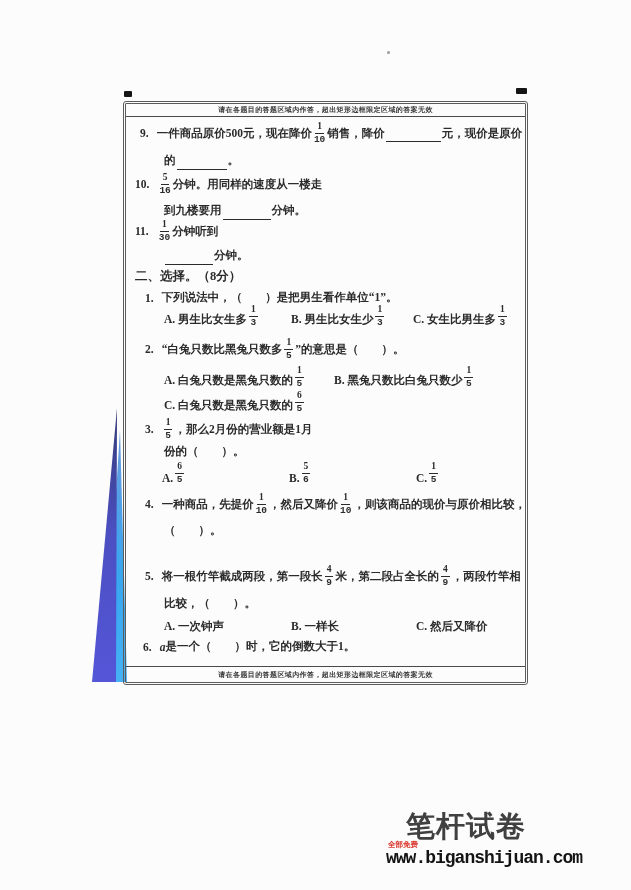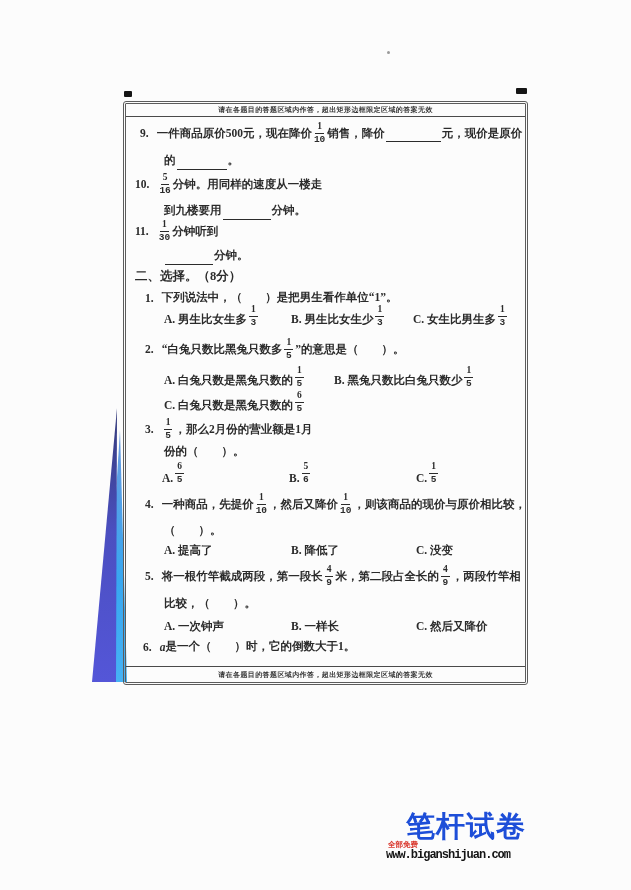--- a/index.html
+++ b/index.html
@@ -33,25 +33,25 @@
   .it{font-style:italic;}
   .frac{display:inline-flex;flex-direction:column;align-items:center;line-height:1;
         font-size:9.5px;font-weight:700;margin:0 2px;}
   .fn{padding:0 2px 1px;border-bottom:1px solid #2b2b2b;}
   .fd{padding-top:1px;font-family:Liberation Mono, monospace;}
   .blank{display:inline-block;height:13px;border-bottom:1.2px solid #2b2b2b;
          transform:translateY(2px);margin:0 1px;}
   .opt{display:inline-flex;align-items:flex-end;}
   .section-row{font-size:12.5px;font-weight:700;}
   
-  .wm-brand{position:absolute;left:406px;top:812px;font-size:29px;font-weight:bold;color:#1d4ed8;
+  .wm-brand{position:absolute;left:406px;top:812px;font-size:29px;font-weight:bold;color:#404040;
       font-family:"Liberation Sans",sans-serif;letter-spacing:1px;line-height:1;}
   .wm-free{position:absolute;left:388px;top:841px;font-size:7.5px;font-weight:bold;color:#d9352a;
       font-family:"Liberation Sans",sans-serif;line-height:1;}
-  .wm-url{position:absolute;left:386px;top:849px;font-size:12px;font-weight:bold;color:#141414;
+  .wm-url{position:absolute;left:386px;top:849px;font-size:18px;font-weight:bold;color:#141414;
       font-family:"Liberation Mono","DejaVu Sans Mono",monospace;letter-spacing:-1px;line-height:1.1;}
 </style>
 </head>
 <body>
 
 <div class="stage">
 
   <div class="speck"></div>
   <div class="mark mark-l"></div>
   <div class="mark mark-r"></div>
@@ -241,31 +241,20 @@
             <span class="fd">10</span>
           </span>
           <span class="t">，则该商品的现价与原价相比较，</span>
         </span>
     </div>
     <div class="row" style="top:419px;left:38px">
       <span class="seg">
           <span class="t">（　　）。</span>
         </span>
     </div>
-    <div class="row" style="top:439px;left:38px">
-      <span class="opt" style="width:127px">
-          <span class="t">A. 提高了</span>
-        </span>
-      <span class="opt" style="width:125px">
-          <span class="t">B. 降低了</span>
-        </span>
-      <span class="opt">
-          <span class="t">C. 没变</span>
-        </span>
-    </div>
 
     <div class="row" style="top:461px;left:19px">
       <span class="qnum">5.</span>
       <span class="seg">
           <span class="t">将一根竹竿截成两段，第一段长</span>
           <span class="frac">
             <span class="fn">4</span>
             <span class="fd">9</span>
           </span>
           <span class="t">米，第二段占全长的</span>

